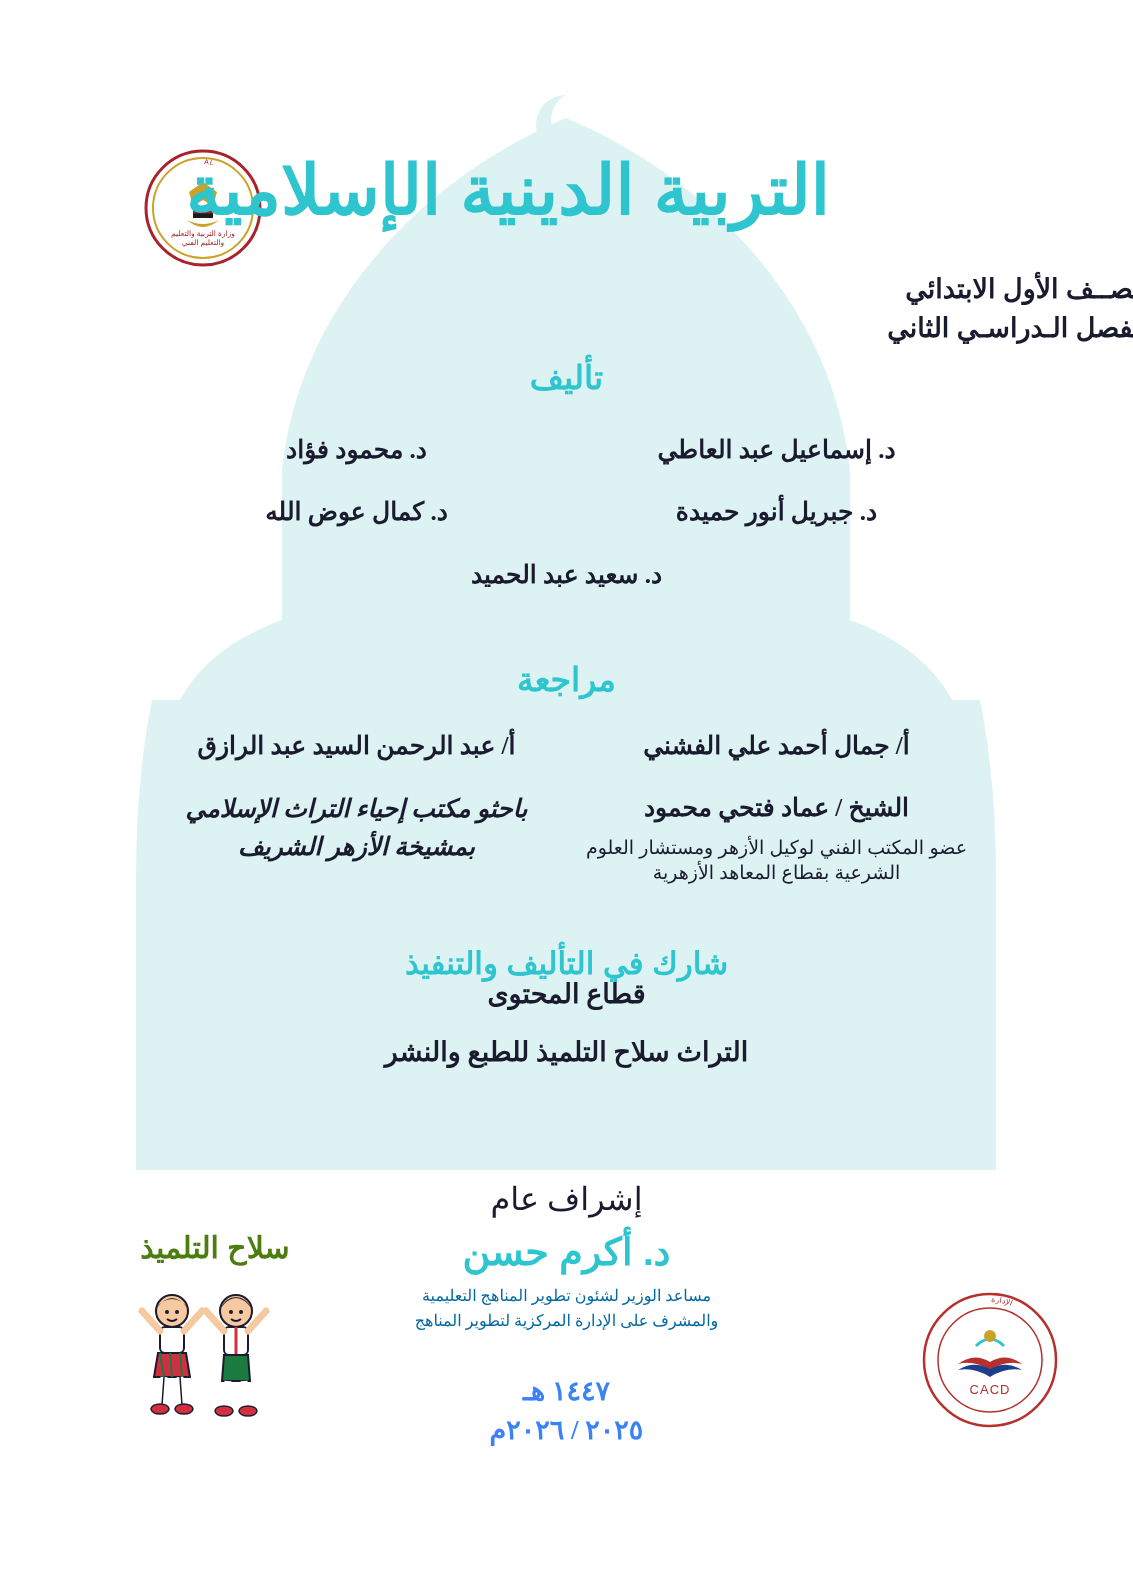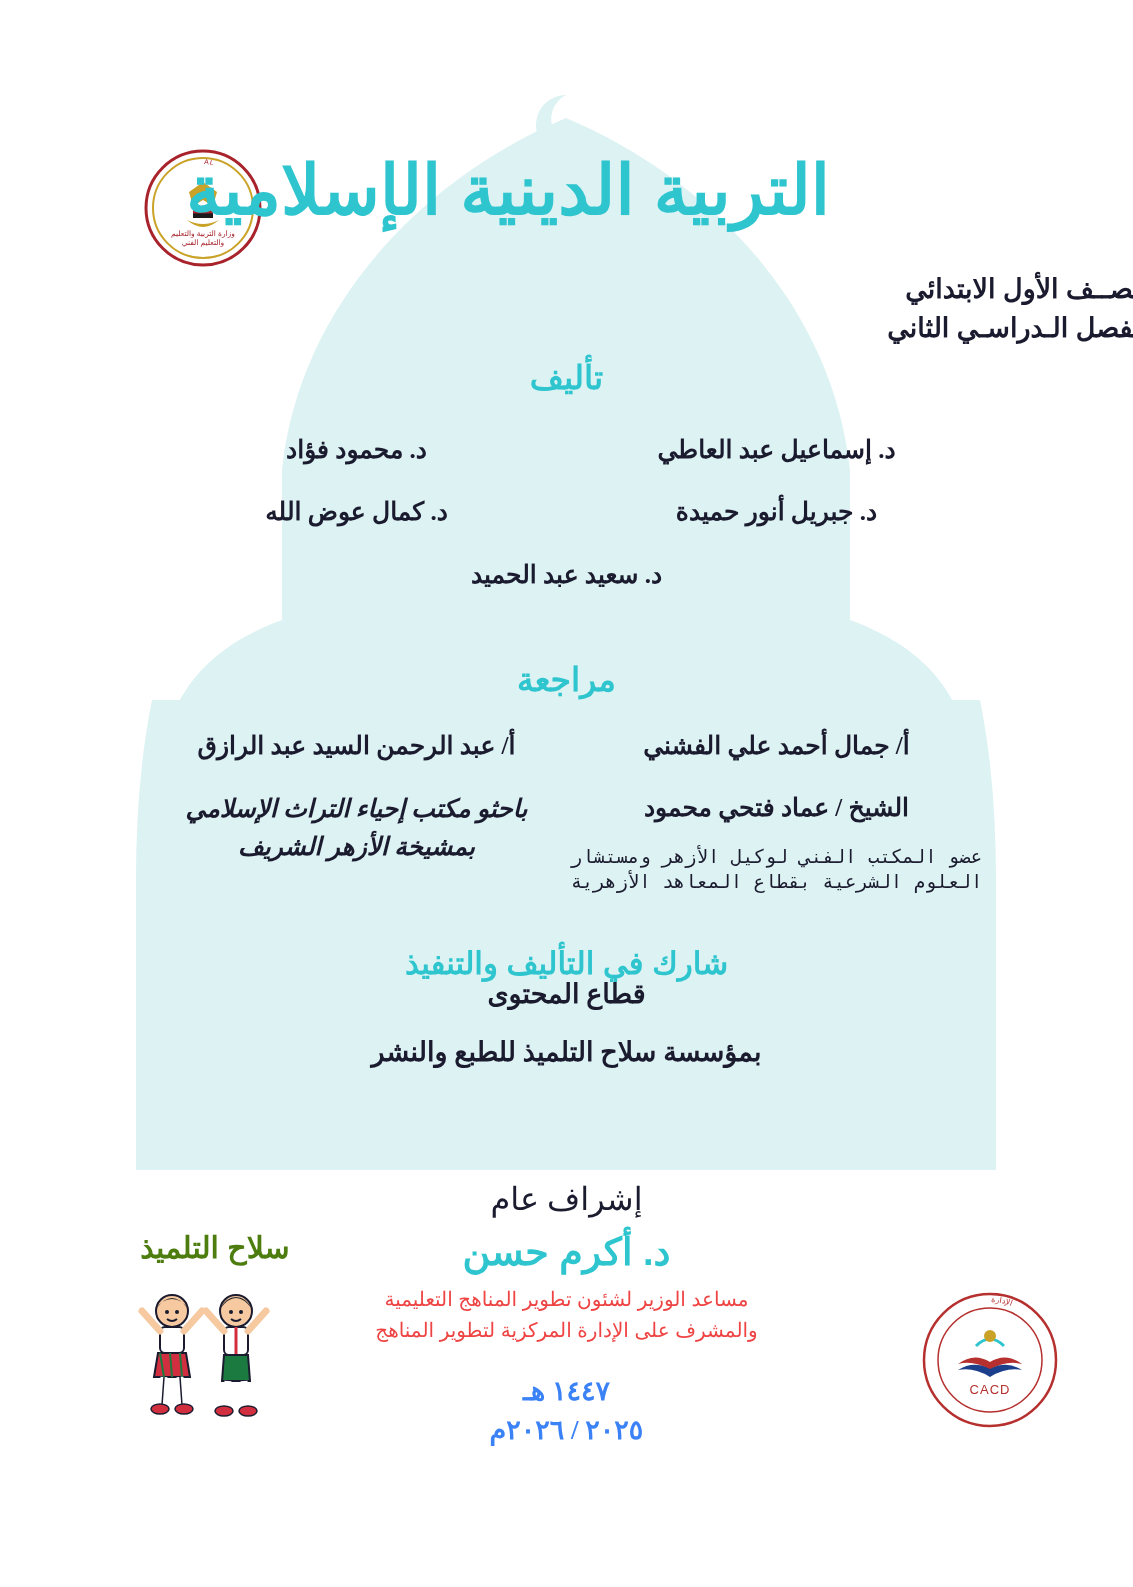--- a/index.html
+++ b/index.html
@@ -100,22 +100,22 @@
     color: #1b1b2f;
     line-height: 1.45;
     font-family: "Liberation Serif", serif;
   }
   .name-cell.single { width: 520px; }
   .name-sub {
     display: block;
     font-size: 19px;
     font-weight: normal;
     line-height: 1.35;
-    margin-top: 19px;
-    font-family: Liberation Mono, monospace;
+    margin-top: 8px;
+    font-family: Liberation Sans, sans-serif;
   }
   .name-cell.multiline { line-height: 1.5; font-style: italic; }
 
   .partic-body {
     position: absolute;
     top: 978px;
     left: 0;
     width: 1133px;
     text-align: center;
     direction: rtl;
@@ -147,24 +147,24 @@
     font-family: "Liberation Serif", serif;
   }
   .sup-name {
     font-size: 38px;
     font-weight: bold;
     color: #2ec5cf;
     margin-top: 12px;
     margin-bottom: 10px;
   }
   .sup-role {
-    font-size: 20px;
-    color: #ef4444;
+    font-size: 16px;
+    color: #0369a1;
     line-height: 1.55;
-    font-family: Liberation Sans, sans-serif;
+    font-family: Liberation Serif, serif;
   }
 
   .years {
     position: absolute;
     top: 1372px;
     left: 0;
     width: 1133px;
     text-align: center;
     direction: rtl;
     font-size: 27px;
@@ -296,21 +296,21 @@
         <div class="name-cell multiline">
           <div>باحثو مكتب إحياء التراث الإسلامي</div>
           <div>بمشيخة الأزهر الشريف</div>
         </div>
       </div>
     </div>
 
     <div class="sec-heading sec-partic">شارك في التأليف والتنفيذ</div>
     <div class="partic-body">
       <div class="l1">قطاع المحتوى</div>
-      <div class="l2">بمؤسسة سلاح التلميذ للطبع والنشر</div>
+      <div class="l2">التراث سلاح التلميذ للطبع والنشر</div>
     </div>
 
     <div class="supervision">
       <div class="sup-label">إشراف عام</div>
       <div class="sup-name">د. أكرم حسن</div>
       <div class="sup-role">مساعد الوزير لشئون تطوير المناهج التعليمية</div>
       <div class="sup-role">والمشرف على الإدارة المركزية لتطوير المناهج</div>
     </div>
 
     <div class="years">

